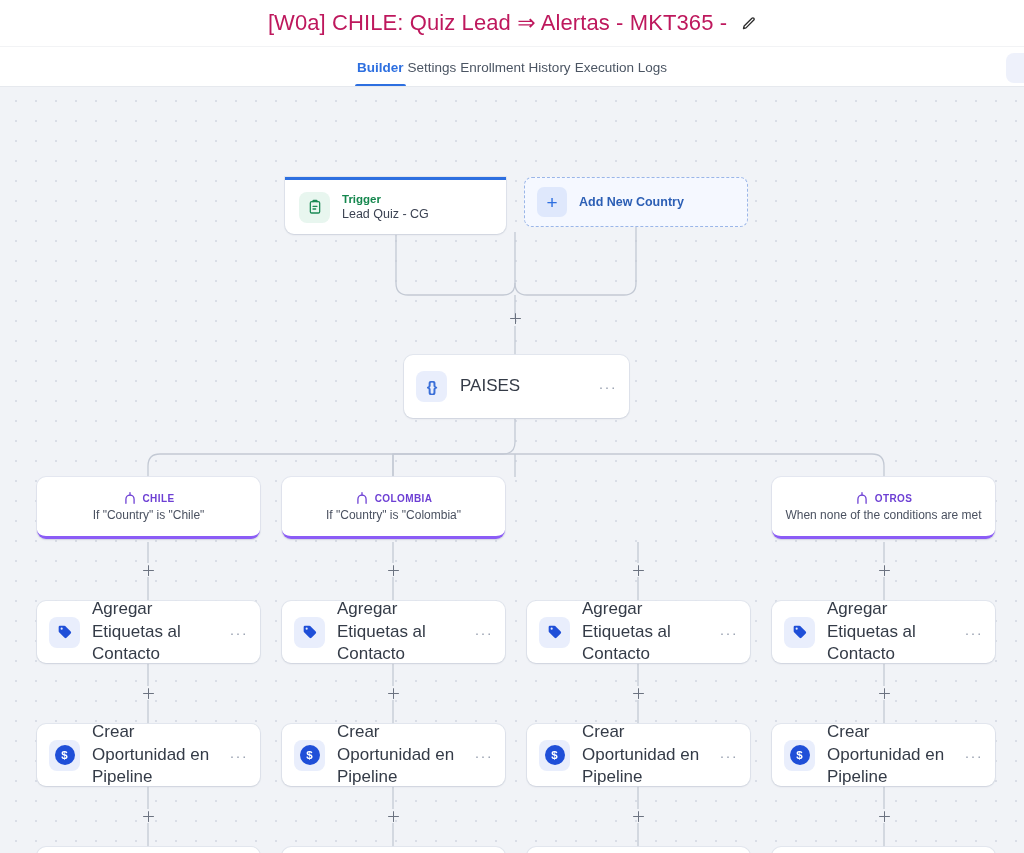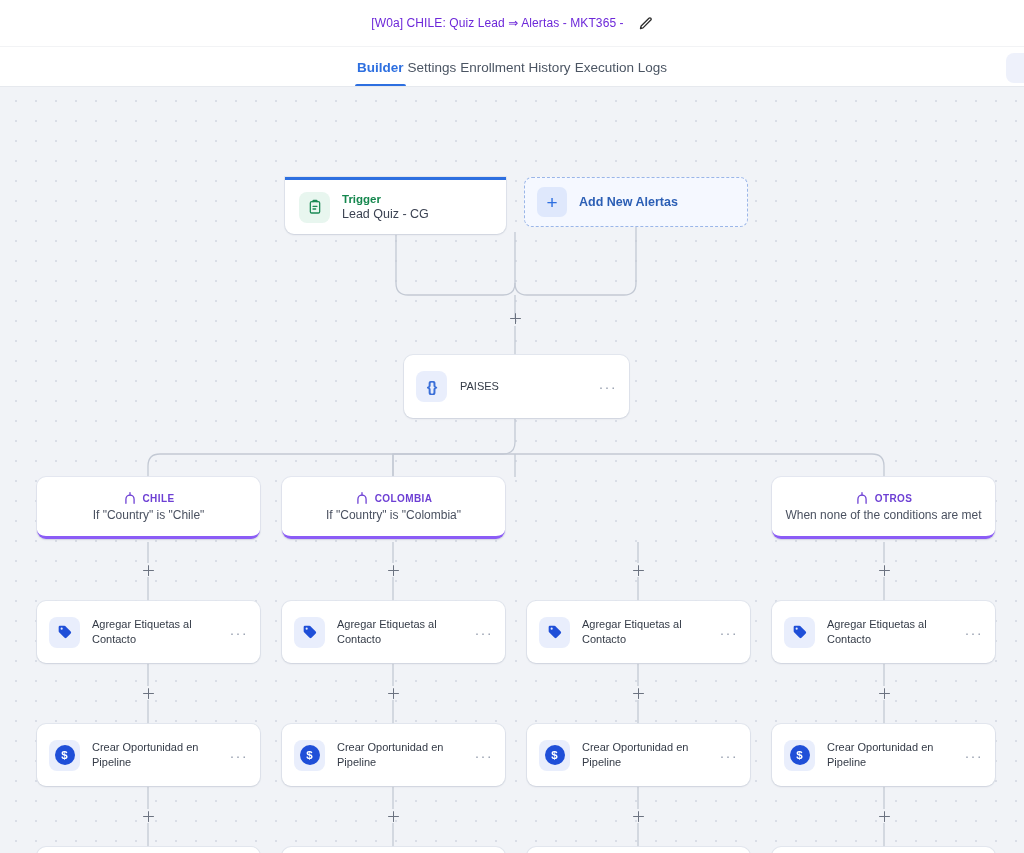--- a/index.html
+++ b/index.html
@@ -13,21 +13,21 @@
   
   .titlebar {
     height: 47px;
     background: #ffffff;
     display: flex; align-items: center; justify-content: center;
     position: relative;
     border-bottom: 1px solid #f2f3f5;
   }
   .title-wrap { display: flex; align-items: center; gap: 14px; }
   .page-title {
-    font-size: 12px; color: #6d28d9; letter-spacing: .1px; white-space: nowrap;
+    font-size: 22px; color: #be185d; letter-spacing: .1px; white-space: nowrap;
   }
   .edit-icon { display: flex; align-items: center; cursor: pointer; }
 
   
   .tabbar {
     height: 40px; background: #fff;
     display: flex; align-items: flex-end; justify-content: center;
     border-bottom: 1px solid #e6e9ee;
     position: relative;
   }
@@ -101,21 +101,21 @@
     color: #2d6fe0; font-size: 19px; line-height: 1; font-weight: 400;
   }
   .add-trigger-label { font-size: 12.5px; font-weight: 700; color: #2c5fb5; }
 
   
   .paises-card {
     left: 404px; top: 268px; width: 225px; height: 63px;
     padding: 0 12px; gap: 13px;
   }
   .brace { font-size: 15px; font-weight: 700; color: #3a6fd8; letter-spacing: -1px; }
-  .node-title { font-size: 11px; color: #343b47; line-height: 1.32; }
+  .node-title { font-size: 17px; color: #343b47; line-height: 1.32; }
   .dots {
     margin-left: auto; color: #9aa2b1; font-size: 15px;
     letter-spacing: 1.2px; line-height: 1; cursor: pointer; padding-left: 8px;
   }
 
   
   .branch {
     position: absolute; width: 223px; height: 62px;
     background: #fff; border-radius: 9px;
     box-shadow: 0 1px 2px rgba(22,33,60,.10), 0 0 0 1px rgba(227,231,239,.9);
@@ -235,21 +235,21 @@
       </svg>
     </span>
     <span class="trigger-txt">
       <span class="trigger-label">Trigger</span>
       <span class="trigger-value">Lead Quiz - CG</span>
     </span>
   </div>
 
   <div class="add-trigger">
     <span class="plus-box">+</span>
-    <span class="add-trigger-label">Add New Alertas</span>
+    <span class="add-trigger-label">Add New Country</span>
   </div>
 
   <div class="plus-btn" style="left:508px; top:224px;"></div>
 
   <div class="node paises-card">
     <span class="icon-box icon-blue">
         <span class="brace">{}</span>
       </span>
     <span class="node-title">PAISES</span>
     <span class="dots">···</span>

